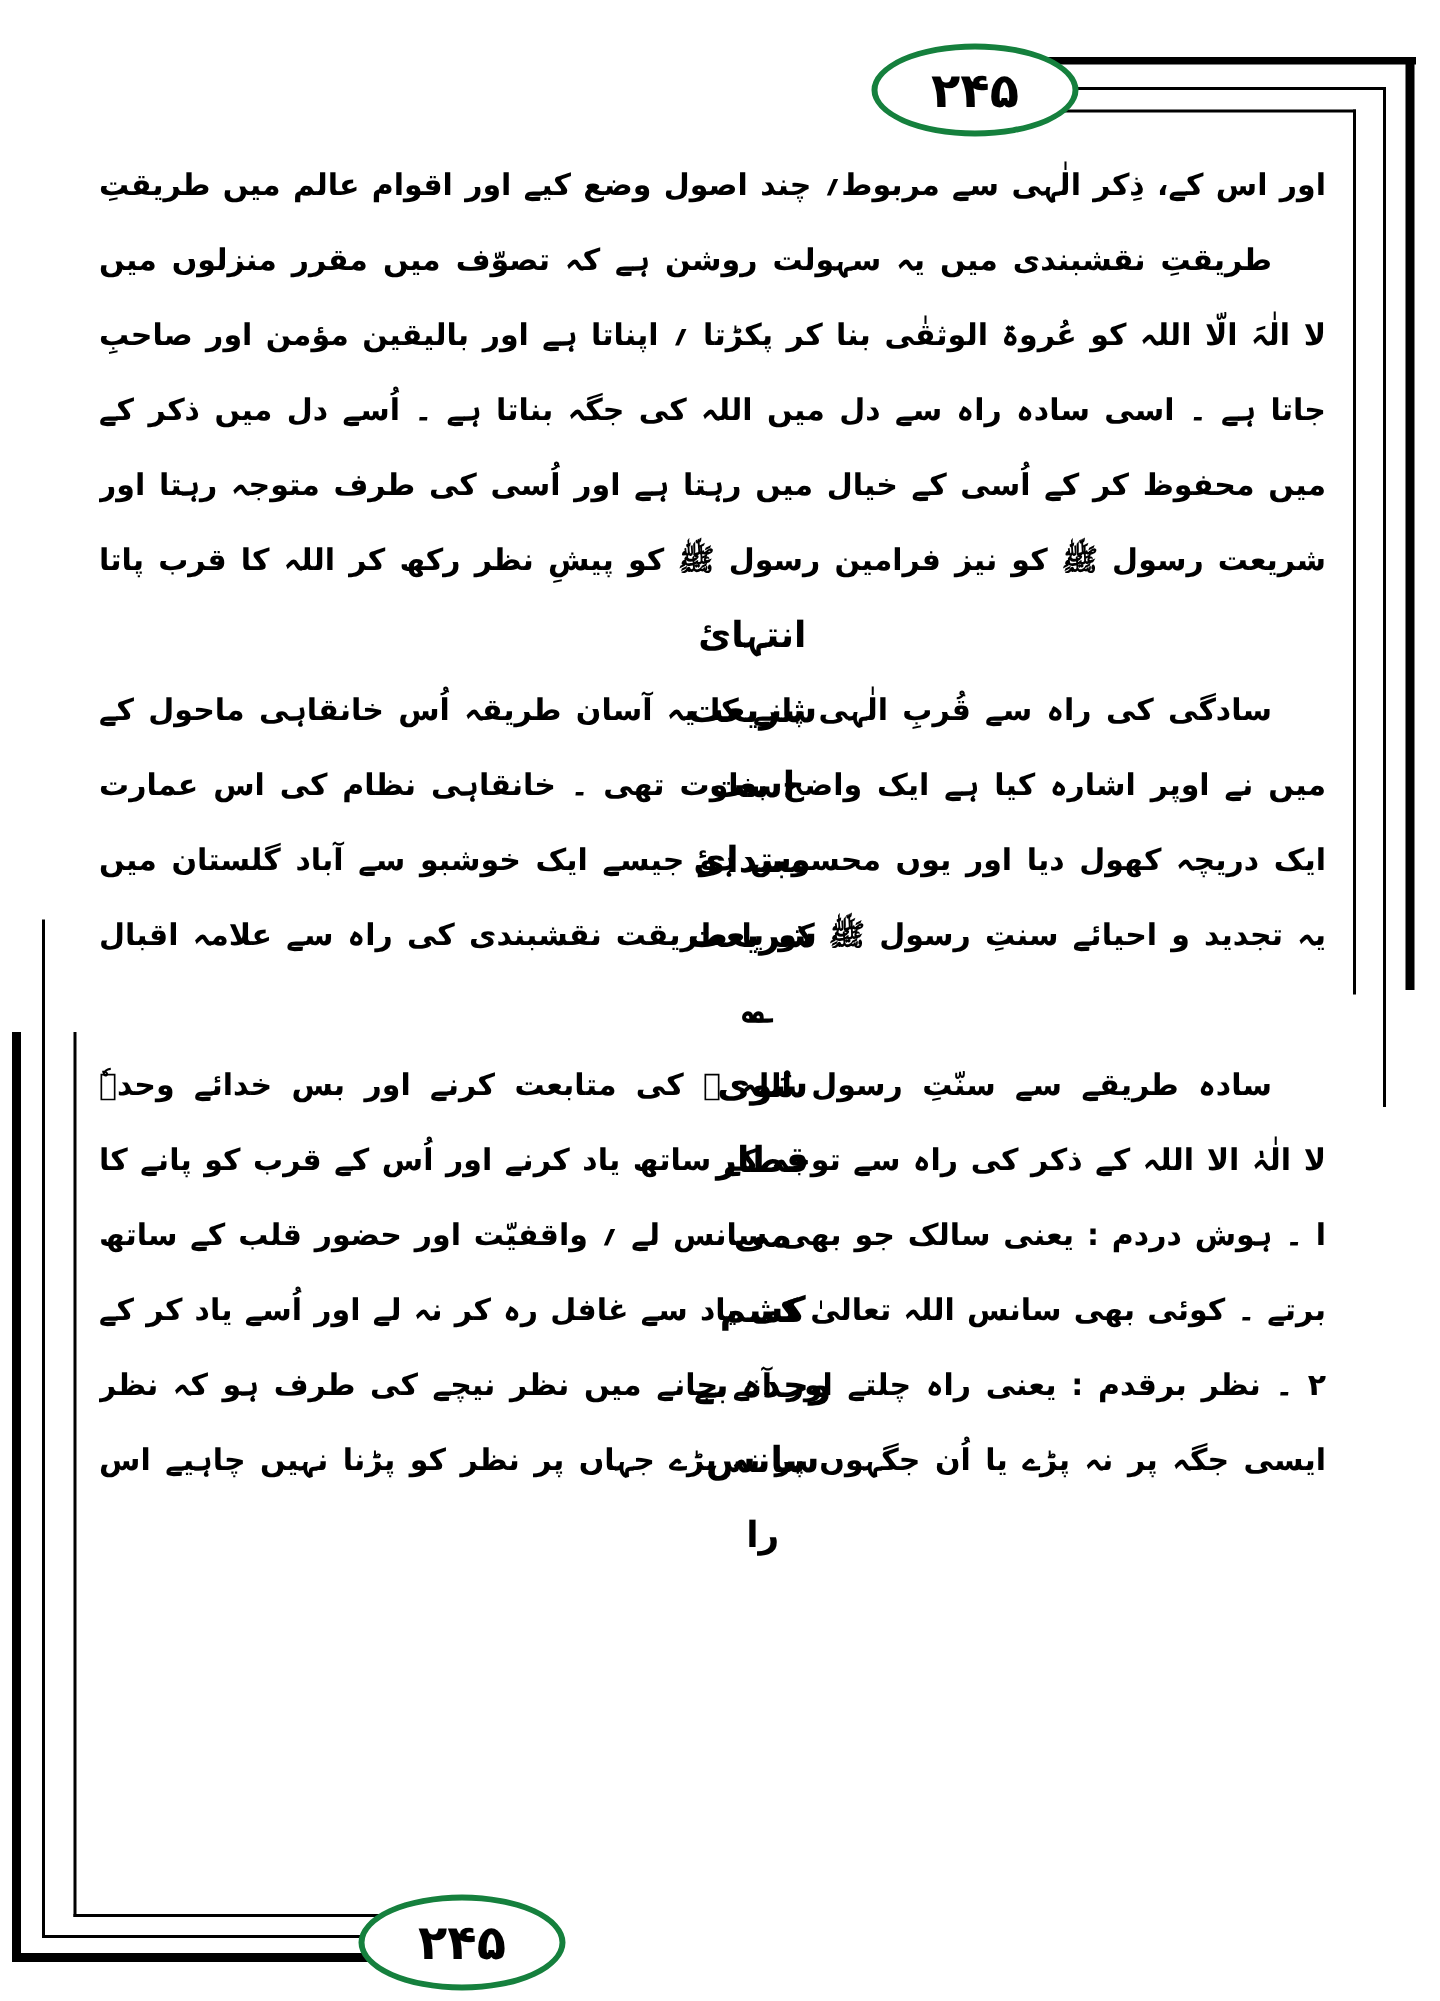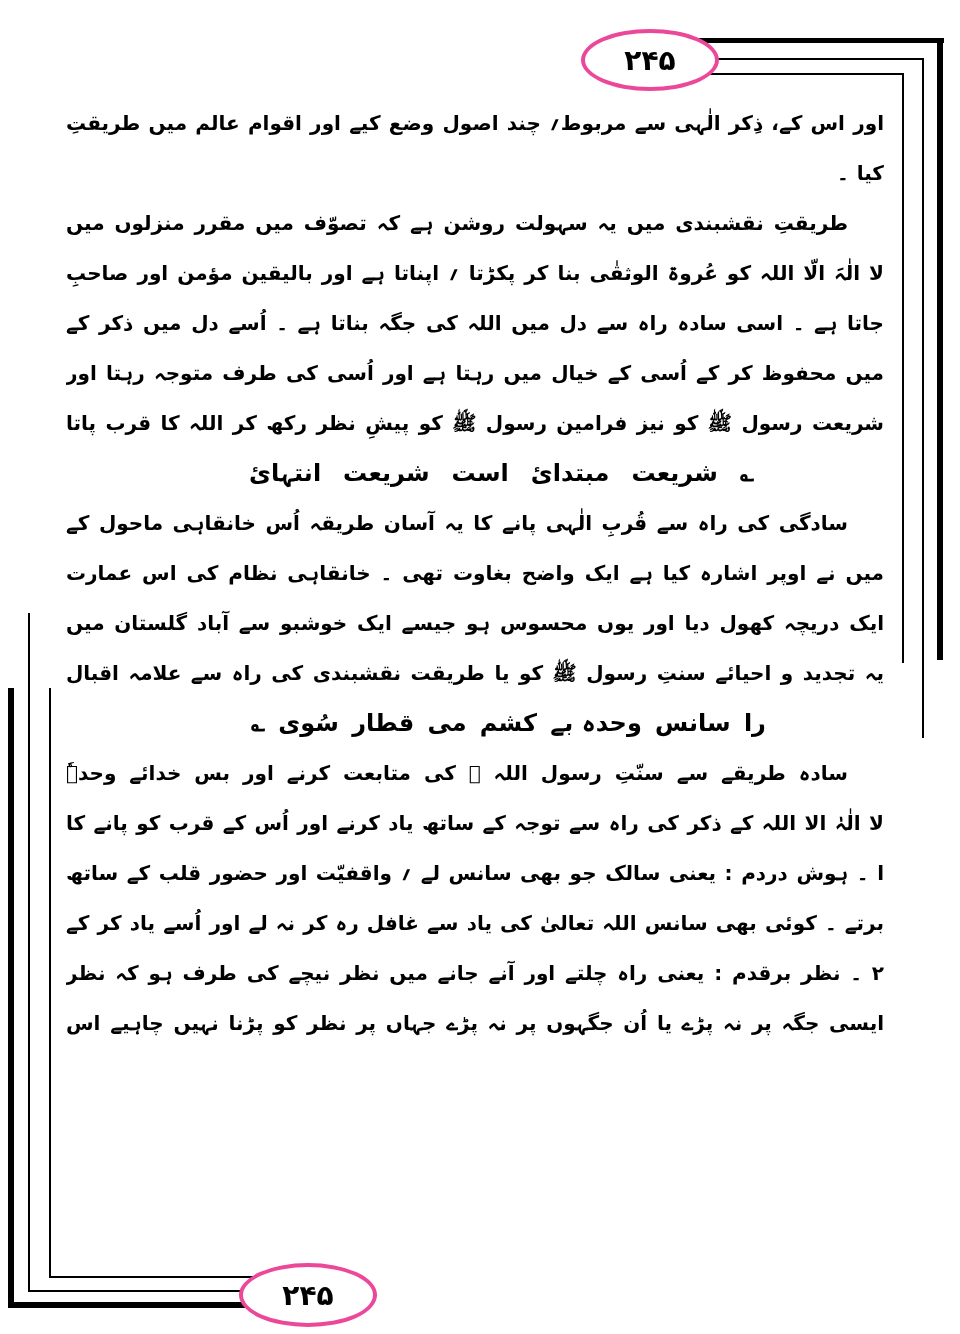--- a/index.html
+++ b/index.html
@@ -2,37 +2,37 @@
 <html lang="ur"><head>
 <meta charset="utf-8">
 <style>
   html,body{margin:0;padding:0;}
   body{
     width:960px;height:1334px;position:relative;background:#ffffff;
     font-family:"DejaVu Sans", sans-serif;color:#000;overflow:hidden;
   }
   .frame-line{position:absolute;background:#000;}
   .oval{
-    position:absolute;border:4px solid #ec4899;border-radius:50%;background:#fff;
+    position:absolute;border:4px solid #15803d;border-radius:50%;background:#fff;
     display:flex;align-items:center;justify-content:center;
-    font-weight:bold;font-size:28px;letter-spacing:2px;
+    font-weight:bold;font-size:32px;letter-spacing:2px;
   }
   .textblock{
     position:absolute;left:66px;top:98px;width:818px;
     direction:rtl;font-weight:bold;font-size:20px;line-height:50px;
   }
   .line{
     height:50px;overflow:hidden;
     text-align:justify;text-align-last:justify;
     word-spacing:1px;
   }
   .line.right{text-align:right;text-align-last:right;}
   .line.indent{padding-right:36px;box-sizing:border-box;}
   .verse{
-    height:50px;display:flex;flex-direction:row;justify-content:space-between;
+    height:50px;display:flex;flex-direction:column;justify-content:space-between;
     align-items:center;direction:ltr;font-size:24px;
   }
   .verse-1{width:505px;margin-right:130px;}
   .verse-2{width:515px;margin-right:118px;}
   .verse span{direction:rtl;unicode-bidi:embed;white-space:nowrap;}
 </style>
 </head>
 <body>
 
 <div class="frame-line" style="left:640px;top:38px;width:304px;height:5px;"></div>
@@ -51,21 +51,20 @@
 
 <div class="oval" style="left:581px;top:29px;width:130px;height:54px;">
   <span>۲۴۵</span>
 </div>
 <div class="oval" style="left:239px;top:1263px;width:130px;height:56px;">
   <span>۲۴۵</span>
 </div>
 
 <div class="textblock">
   <div class="line">اور اس کے، ذِکر الٰہی سے مربوط؍ چند اصول وضع کیے اور اقوام عالم میں طریقتِ نقشبندی کے نام سے پیش</div>
-  <div class="line right">کیا ۔</div>
   <div class="line indent">طریقتِ نقشبندی میں یہ سہولت روشن ہے کہ تصوّف میں مقرر منزلوں میں سے گذرے بغیر ہی طالب</div>
   <div class="line">لا الٰہَ الّا اللہ کو عُروۃ الوثقٰی بنا کر پکڑتا ؍ اپناتا ہے اور بالیقین مؤمن اور صاحبِ ایمان بن کر اللہ کے نزدیک پہنچ</div>
   <div class="line">جاتا ہے ۔ اسی سادہ راہ سے دل میں اللہ کی جگہ بناتا ہے ۔ اُسے دل میں ذکر کے توسط سے قلب کی گہرائیوں</div>
   <div class="line">میں محفوظ کر کے اُسی کے خیال میں رہتا ہے اور اُسی کی طرف متوجہ رہتا اور ظاہر و باطن کے تمام عملیات میں</div>
   <div class="line">شریعت رسول ﷺ کو نیز فرامین رسول ﷺ کو پیشِ نظر رکھ کر اللہ کا قرب پاتا ہے جو ہر مومن کا متمنائے</div>
 
   <div class="verse verse-1">
     <span>انتہائ</span>
     <span>شریعت</span>
     <span>است</span>

